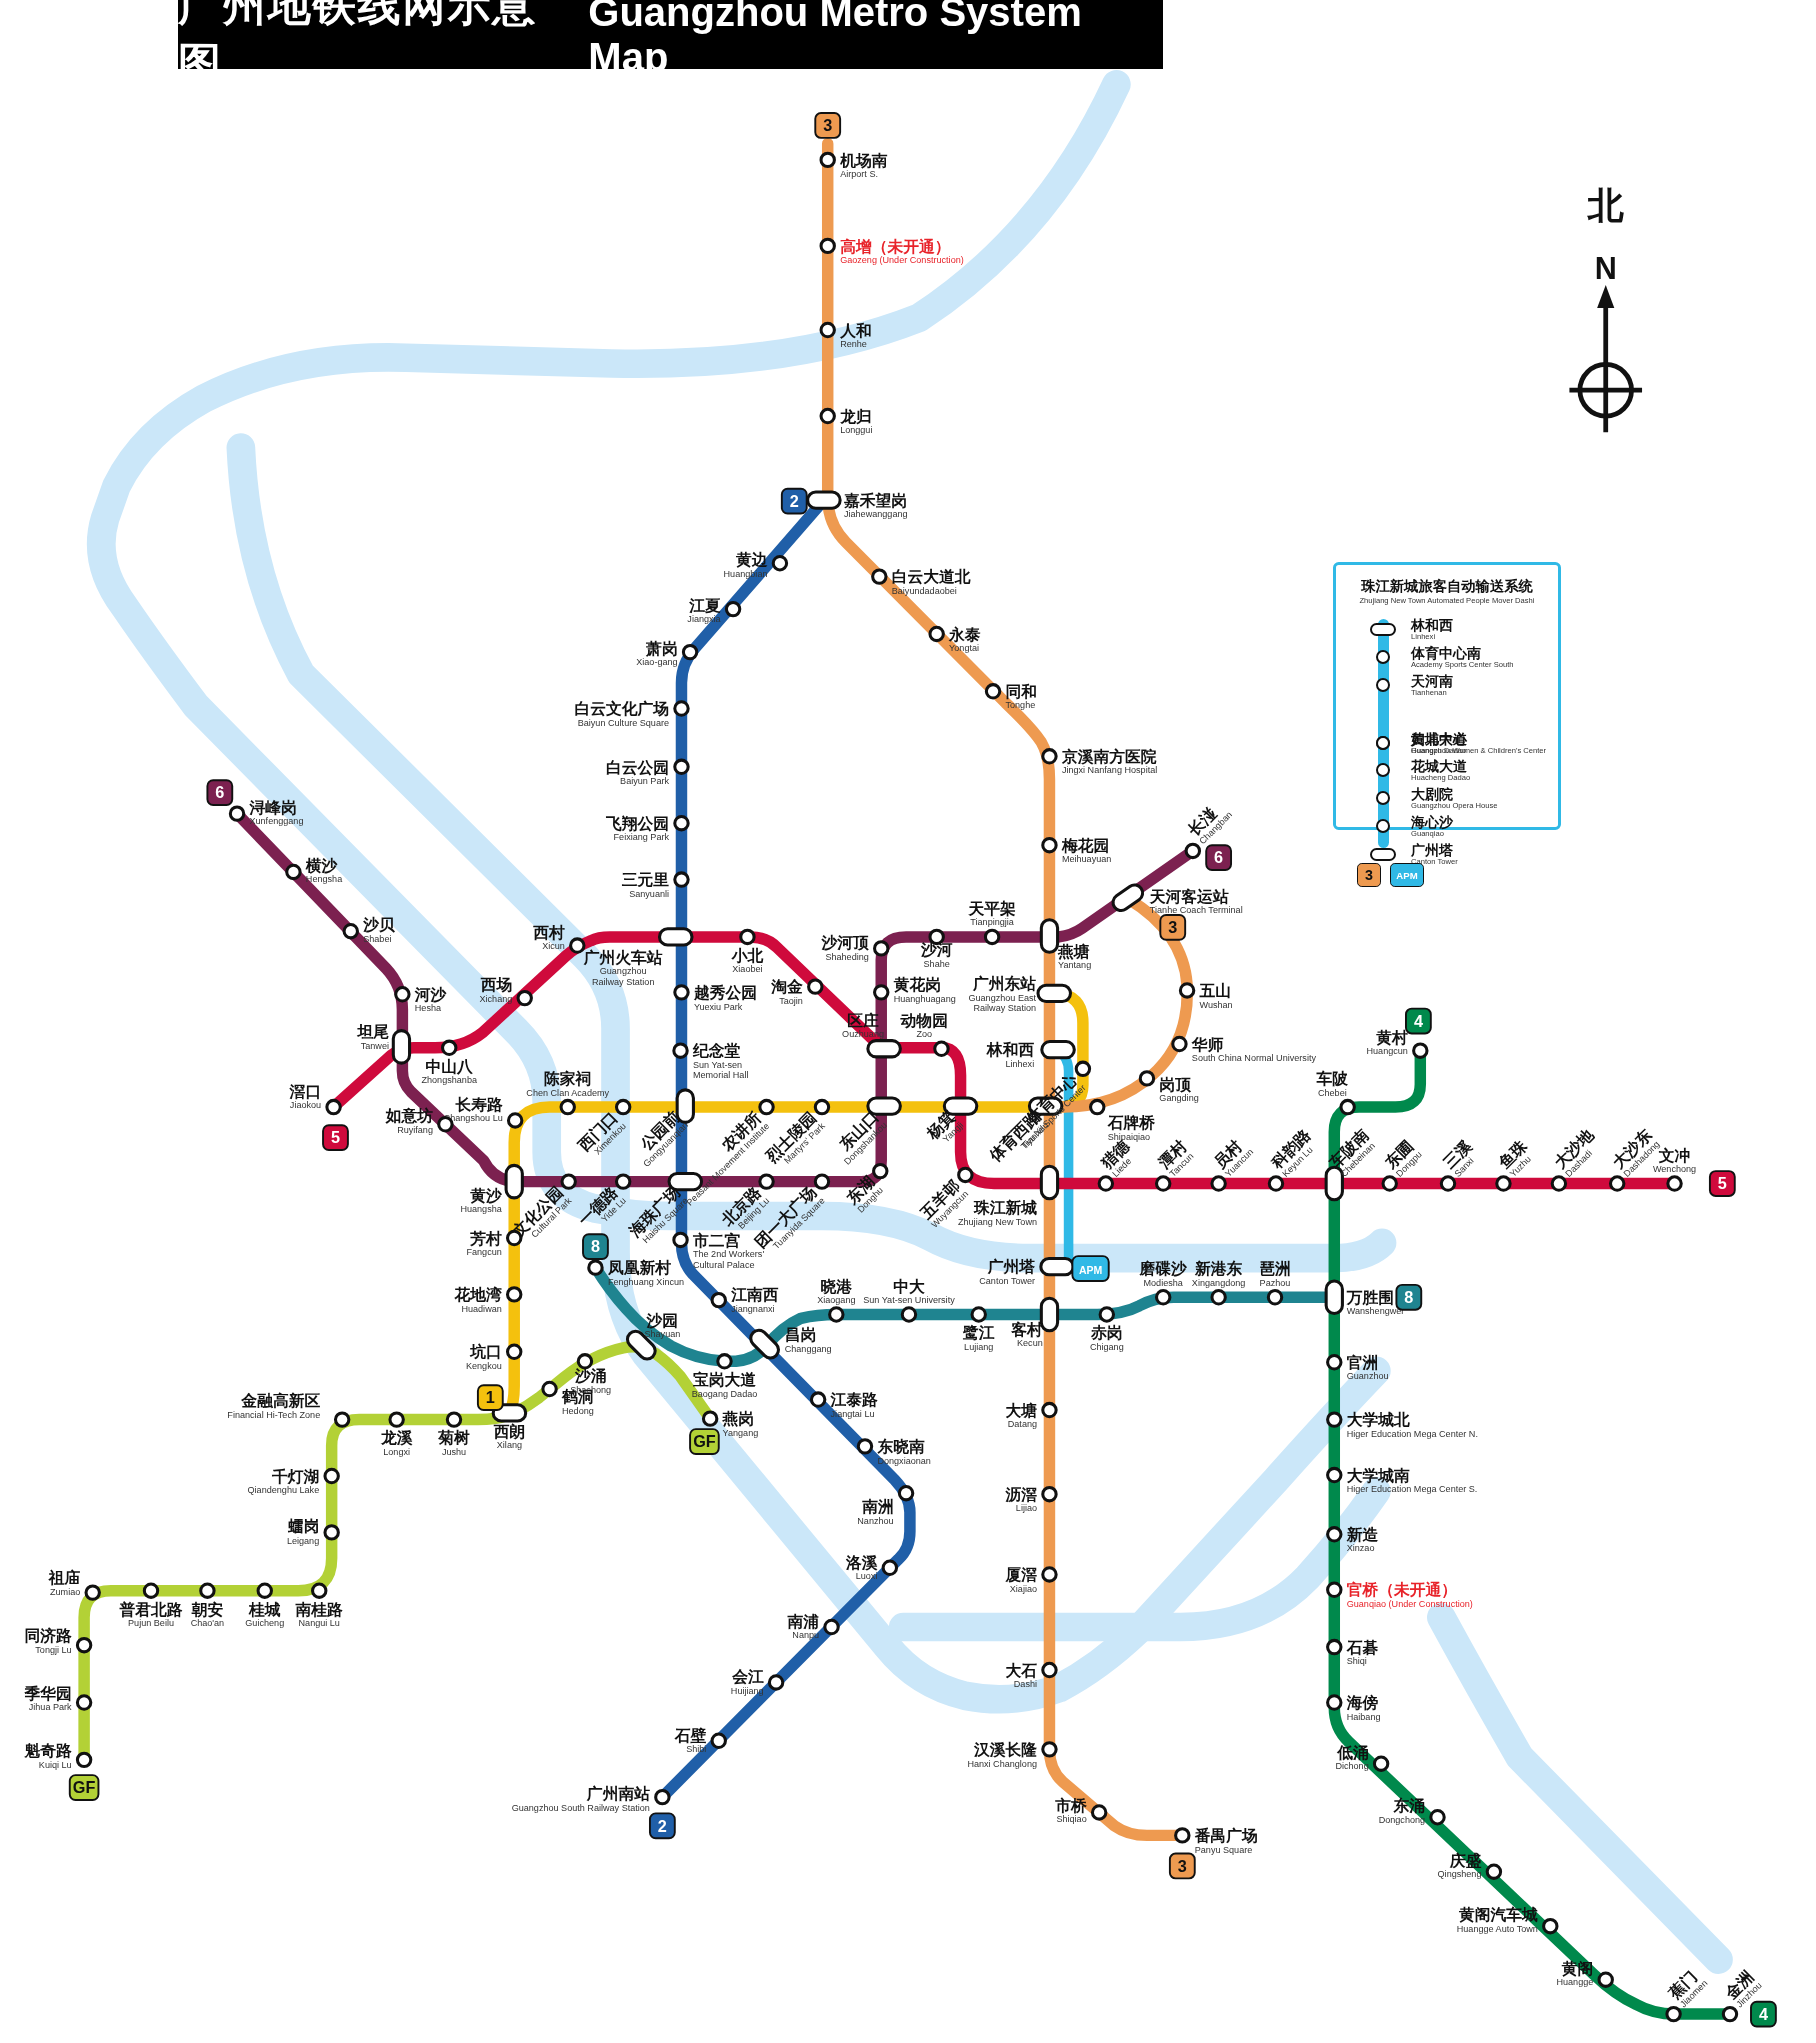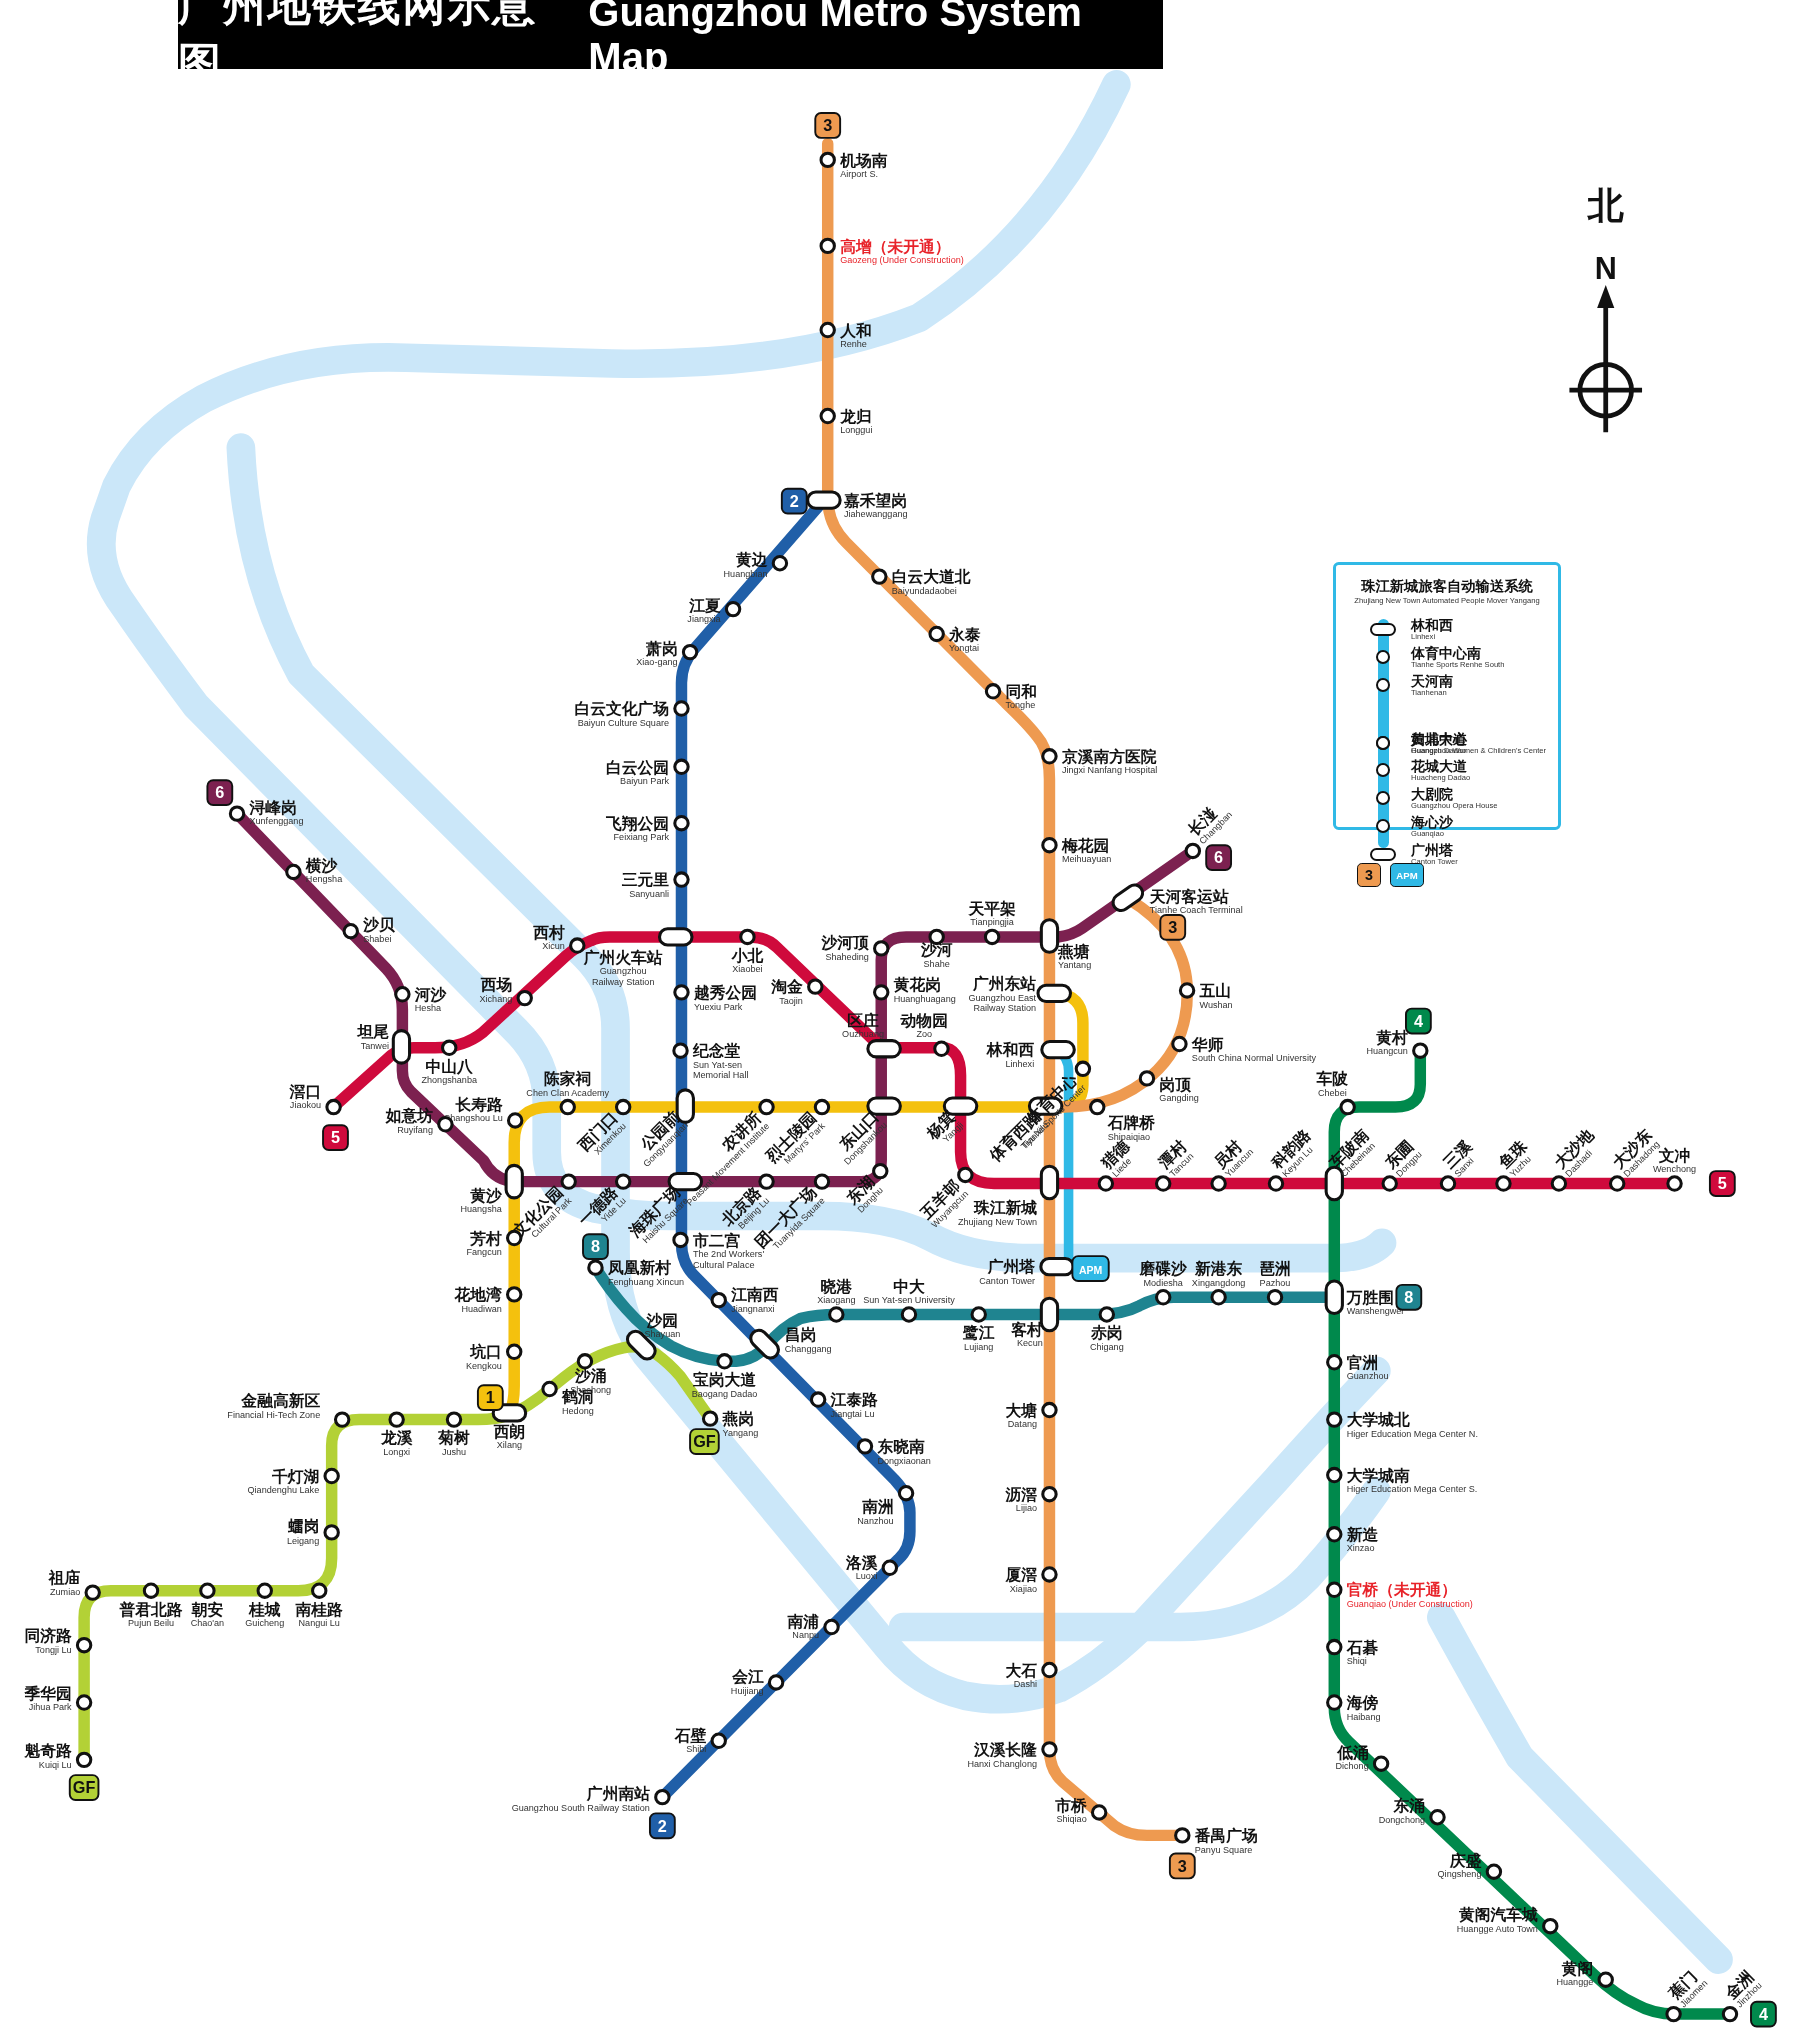--- a/index.html
+++ b/index.html
@@ -909,32 +909,32 @@
       </g>
     </svg>
 
   <div class="titlebar">
     <span class="zh">广州地铁线网示意图</span>
     <span class="en">Guangzhou Metro System Map</span>
   </div>
 
   <div class="legend">
     <div class="lt-zh">珠江新城旅客自动输送系统</div>
-    <div class="lt-en">Zhujiang New Town Automated People Mover Yangang</div>
+    <div class="lt-en">Zhujiang New Town Automated People Mover Dashi</div>
     <div class="apmbar"></div>
     <div id="legend-rows">
         <div class="lrow" style="top: 54px;">
           <div class="mk p"></div>
           <div class="zh">林和西</div>
           <div class="en">Linhexi</div>
         </div>
         <div class="lrow" style="top: 82px;">
           <div class="mk c"></div>
           <div class="zh">体育中心南</div>
-          <div class="en">Tianhe Sports Renhe South</div>
+          <div class="en">Academy Sports Center South</div>
         </div>
         <div class="lrow" style="top: 110px;">
           <div class="mk c"></div>
           <div class="zh">天河南</div>
           <div class="en">Tianhenan</div>
         </div>
         <div class="lrow" style="top: 156px; margin-top: 12px;">
           <div class="mk c"></div>
           <div class="zh">黄埔大道</div>
           <div class="en">Huangpu Dadao</div>

